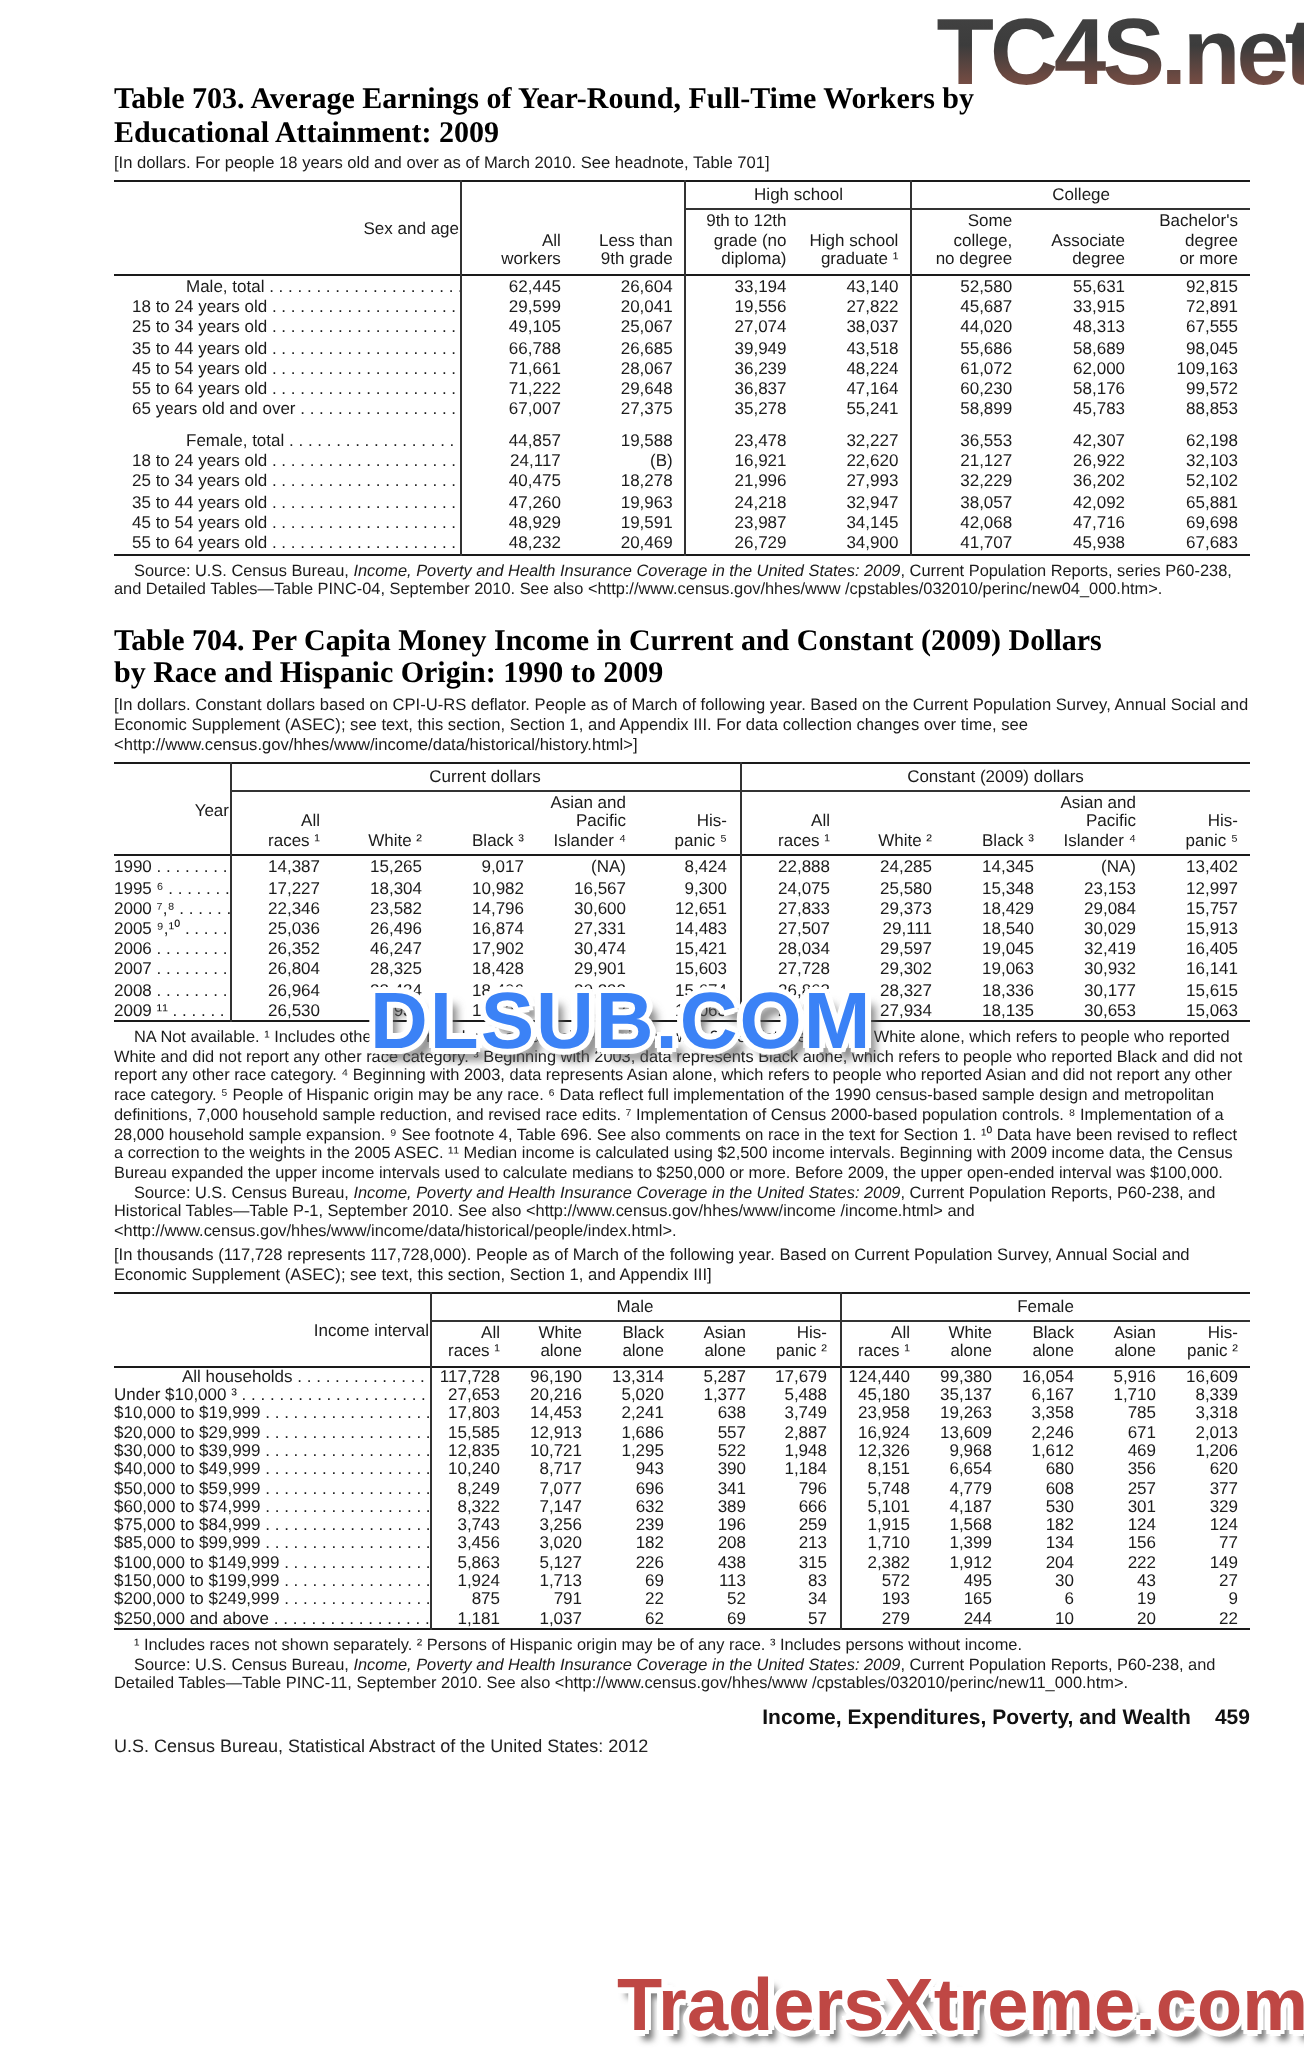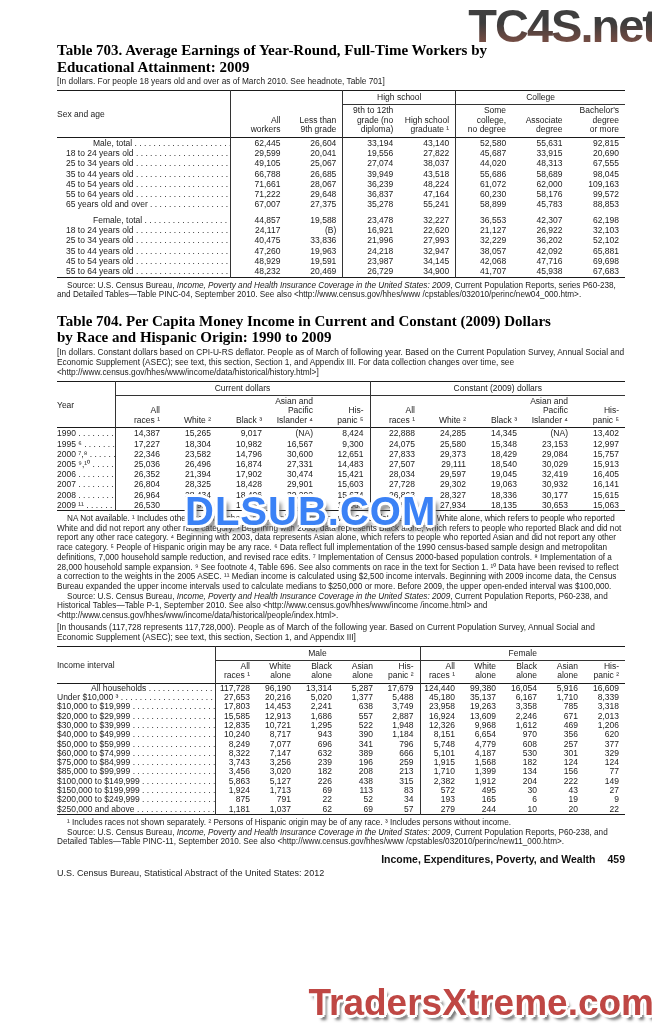--- a/index.html
+++ b/index.html
@@ -7,21 +7,21 @@
         font-family:"Liberation Sans",sans-serif;color:#1b1b1b;
         box-sizing:border-box;padding:42px 27px 0 57px;}
   .title{font-family:"Liberation Serif",serif;font-weight:700;font-size:15px;line-height:16.5px;color:#000;}
   .headnote{font-size:8.3px;line-height:9.9px;margin-top:2px;}
   table{border-collapse:collapse;table-layout:fixed;width:568px;font-size:8.5px;margin-top:3px;
         border-top:1.3px solid #1a1a1a;border-bottom:1.3px solid #1a1a1a;}
   thead{border-bottom:1.3px solid #1a1a1a;}
   th,td{padding:0;font-weight:normal;}
   th.spanh{text-align:center;border-bottom:1px solid #333;font-size:8.5px;height:13px;vertical-align:middle;}
   th.nospan{height:13px;}
-  th.stubh{text-align:left;vertical-align:middle;font-size:8.5px;}
+  th.stubh{text-align:right;vertical-align:middle;font-size:8.5px;}
   th.colh{white-space:pre-line;text-align:right;vertical-align:bottom;padding:1px 6px 2px 0;line-height:9.6px;}
   .sepl{border-left:1px solid #333;}
   .stubr{border-right:1px solid #333;}
   td.num{text-align:right;padding-right:6px;}
   td.stub{overflow:hidden;}
   .sf{display:flex;overflow:hidden;white-space:nowrap;}
   .dots{flex:1;overflow:hidden;color:#1b1b1b;}
   tr.b{font-weight:bold;}
   #t703 td{line-height:10.3px;}
   #t703 .lbl{padding-left:9px;}
@@ -117,21 +117,21 @@
               <span class="lbl">18 to 24 years old</span>
               <span class="dots">&nbsp;. . . . . . . . . . . . . . . . . . . . . . . . . . . . . . . . . . . . . . . . . . . . . . . . . . . . . . . . . . . . </span>
             </div>
           </td>
           <td class="num">29,599</td>
           <td class="num">20,041</td>
           <td class="num sepl">19,556</td>
           <td class="num">27,822</td>
           <td class="num sepl">45,687</td>
           <td class="num">33,915</td>
-          <td class="num">20,690</td>
+          <td class="num">72,891</td>
         </tr>
         <tr>
           <td class="stub stubr">
             <div class="sf">
               <span class="lbl">25 to 34 years old</span>
               <span class="dots">&nbsp;. . . . . . . . . . . . . . . . . . . . . . . . . . . . . . . . . . . . . . . . . . . . . . . . . . . . . . . . . . . . </span>
             </div>
           </td>
           <td class="num">49,105</td>
           <td class="num">25,067</td>
@@ -232,21 +232,21 @@
           <td class="num">32,103</td>
         </tr>
         <tr>
           <td class="stub stubr">
             <div class="sf">
               <span class="lbl">25 to 34 years old</span>
               <span class="dots">&nbsp;. . . . . . . . . . . . . . . . . . . . . . . . . . . . . . . . . . . . . . . . . . . . . . . . . . . . . . . . . . . . </span>
             </div>
           </td>
           <td class="num">40,475</td>
-          <td class="num">33,836</td>
+          <td class="num">18,278</td>
           <td class="num sepl">21,996</td>
           <td class="num">27,993</td>
           <td class="num sepl">32,229</td>
           <td class="num">36,202</td>
           <td class="num">52,102</td>
         </tr>
         <tr>
           <td class="stub stubr">
             <div class="sf">
               <span class="lbl">35 to 44 years old</span>
@@ -410,21 +410,21 @@
           <td class="num">15,913</td>
         </tr>
         <tr>
           <td class="stub stubr">
             <div class="sf">
               <span class="lbl">2006</span>
               <span class="dots">&nbsp;. . . . . . . . . . . . . . . . . . . . . . . . . . . . . . . . . . . . . . . . . . . . . . . . . . . . . . . . . . . . </span>
             </div>
           </td>
           <td class="num">26,352</td>
-          <td class="num">21,394</td>
+          <td class="num">46,247</td>
           <td class="num">17,902</td>
           <td class="num">30,474</td>
           <td class="num">15,421</td>
           <td class="num sepl">28,034</td>
           <td class="num">29,597</td>
           <td class="num">19,045</td>
           <td class="num">32,419</td>
           <td class="num">16,405</td>
         </tr>
         <tr>
@@ -623,21 +623,21 @@
               <span class="dots">&nbsp;. . . . . . . . . . . . . . . . . . . . . . . . . . . . . . . . . . . . . . . . . . . . . . . . . . . . . . . . . . . . </span>
             </div>
           </td>
           <td class="num">10,240</td>
           <td class="num">8,717</td>
           <td class="num">943</td>
           <td class="num">390</td>
           <td class="num">1,184</td>
           <td class="num sepl">8,151</td>
           <td class="num">6,654</td>
-          <td class="num">970</td>
+          <td class="num">680</td>
           <td class="num">356</td>
           <td class="num">620</td>
         </tr>
         <tr>
           <td class="stub stubr">
             <div class="sf">
               <span class="lbl">$50,000 to $59,999</span>
               <span class="dots">&nbsp;. . . . . . . . . . . . . . . . . . . . . . . . . . . . . . . . . . . . . . . . . . . . . . . . . . . . . . . . . . . . </span>
             </div>
           </td>

